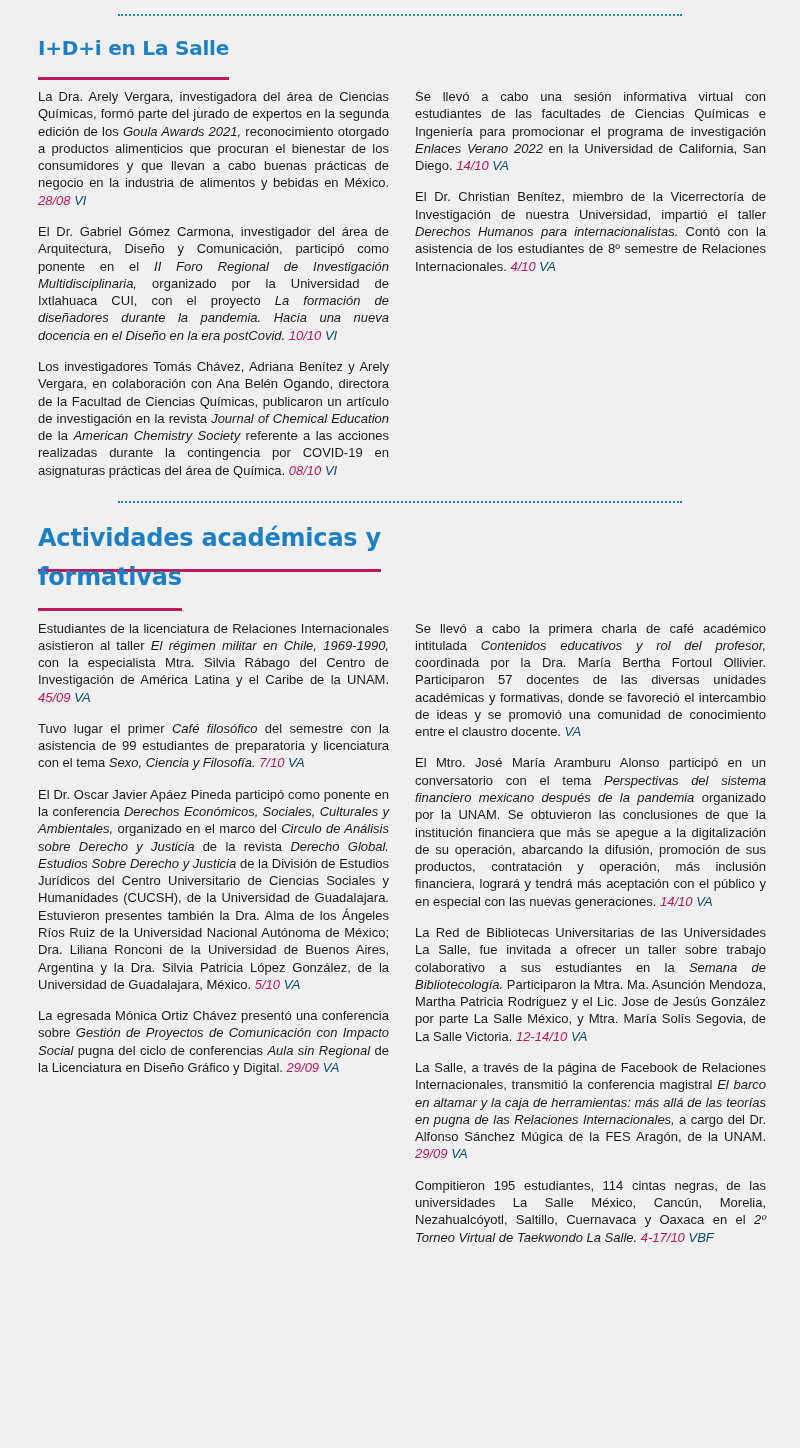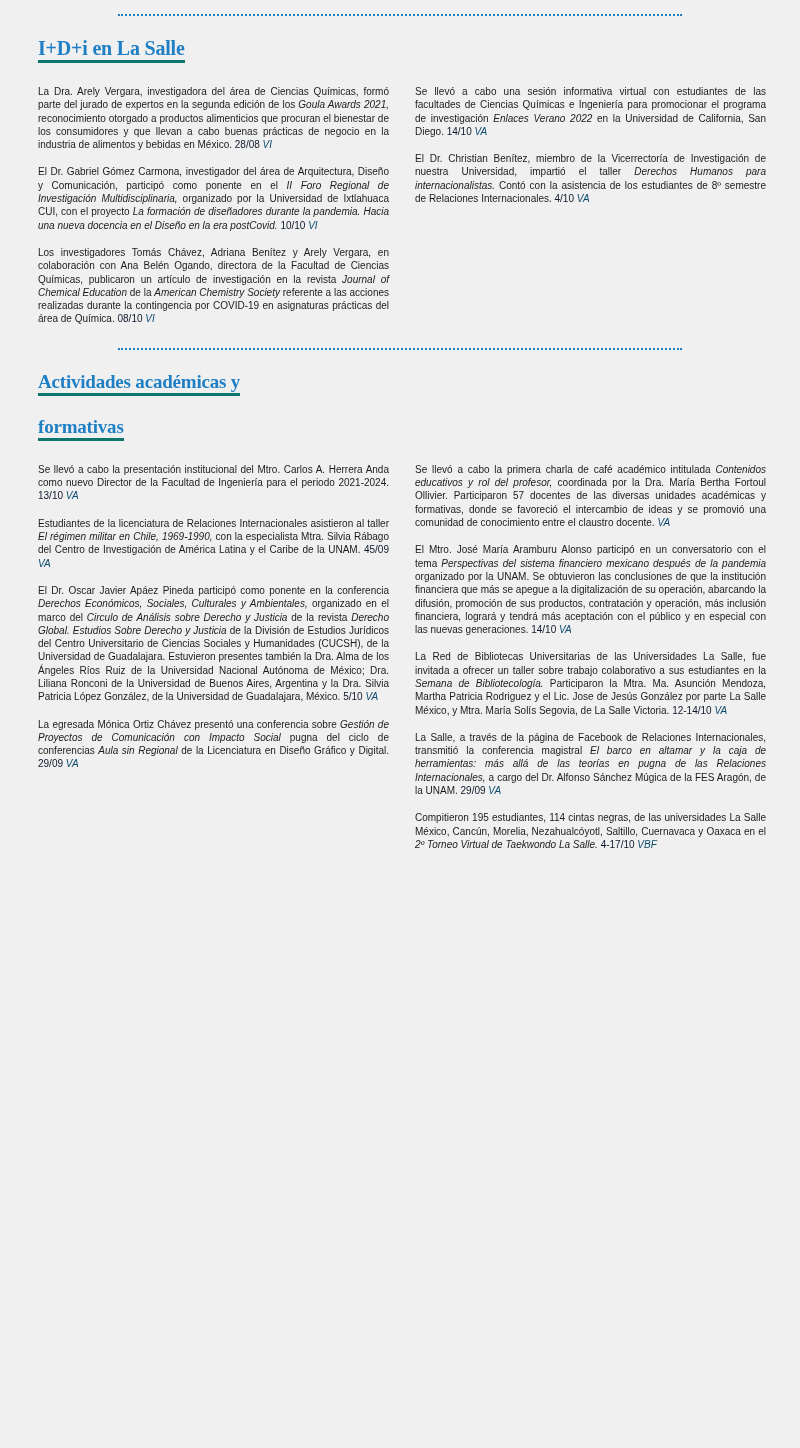--- a/index.html
+++ b/index.html
@@ -44,56 +44,56 @@
     font-family: "DejaVu Sans", sans-serif;
     font-weight: bold;
     font-size: 20px;
     color: #1f7fc4;
     letter-spacing: -0.2px;
     line-height: 1.45;
     display: block;
   }
   .section-title span.tline {
     display: inline;
-    border-bottom: 3px solid #0f766e;
-    padding-bottom: 1px;
+    border-bottom: 3px solid #be185d;
+    padding-bottom: 17px;
     box-decoration-break: clone;
-    font-family: Liberation Serif, serif;
     -webkit-box-decoration-break: clone;
   }
   .cols {
     display: flex;
     gap: 26px;
     margin-top: 12px;
   }
   .col {
     width: 351px;
     flex: 0 0 351px;
   }
   .entry {
-    font-size: 10px;
+    font-size: 13px;
     line-height: 1.33;
     text-align: justify;
     margin-bottom: 14px;
     color: #1b1b1b;
   }
   .entry:last-child { margin-bottom: 0; }
   .entry i, .entry em { font-style: italic; }
   .tag {
-    color: #0f172a;
+    font-style: italic;
+    color: #be185d;
   }
   .tag-blue {
     font-style: italic;
     color: #0c4a6e;
     font-weight: normal;
   }
   .sec2 .section-title {
-    font-size: 19px;
+    font-size: 24px;
   }
-  .title-row2 { display: block; margin-top: 18px; }
+  .title-row2 { display: block; margin-top: 4px; }
 </style>
 </head>
 <body>
 
 <div class="page">
 
   <div class="divider divider-top"></div>
 
   <div class="section">
     <div class="section-title">
@@ -114,22 +114,22 @@
 
   <div class="divider divider-mid"></div>
 
   <div class="section sec2">
     <div class="section-title">
       <span class="tline">Actividades académicas y</span>
       <span class="title-row2"><span class="tline">formativas</span></span>
     </div>
     <div class="cols">
       <div class="col" id="acad-left">
-          <p class="entry"><span>Se llevó a cabo la presentación institucional del Mtro. Carlos A. Herrera Anda como nuevo Director de la Facultad de Ingeniería para el periodo 2021-2024. </span><span class="tag">13/10</span><span class="tag-blue"> VA</span></p>
           <p class="entry"><span>Estudiantes de la licenciatura de Relaciones Internacionales asistieron al taller </span><i>El régimen militar en Chile, 1969-1990,</i><span> con la especialista Mtra. Silvia Rábago del Centro de Investigación de América Latina y el Caribe de la UNAM. </span><span class="tag">45/09</span><span class="tag-blue"> VA</span></p>
+          <p class="entry"><span>Tuvo lugar el primer </span><i>Café filosófico</i><span> del semestre con la asistencia de 99 estudiantes de preparatoria y licenciatura con el tema </span><i>Sexo, Ciencia y Filosofía.</i><span> </span><span class="tag">7/10</span><span class="tag-blue"> VA</span></p>
           <p class="entry"><span>El Dr. Oscar Javier Apáez Pineda participó como ponente en la conferencia </span><i>Derechos Económicos, Sociales, Culturales y Ambientales,</i><span> organizado en el marco del </span><i>Circulo de Análisis sobre Derecho y Justicia</i><span> de la revista </span><i>Derecho Global. Estudios Sobre Derecho y Justicia</i><span> de la División de Estudios Jurídicos del Centro Universitario de Ciencias Sociales y Humanidades (CUCSH), de la Universidad de Guadalajara. Estuvieron presentes también la Dra. Alma de los Ángeles Ríos Ruiz de la Universidad Nacional Autónoma de México; Dra. Liliana Ronconi de la Universidad de Buenos Aires, Argentina y la Dra. Silvia Patricia López González, de la Universidad de Guadalajara, México. </span><span class="tag">5/10</span><span class="tag-blue"> VA</span></p>
           <p class="entry"><span>La egresada Mónica Ortiz Chávez presentó una conferencia sobre </span><i>Gestión de Proyectos de Comunicación con Impacto Social</i><span> pugna del ciclo de conferencias </span><i>Aula sin Regional</i><span> de la Licenciatura en Diseño Gráfico y Digital. </span><span class="tag">29/09</span><span class="tag-blue"> VA</span></p>
         </div>
       <div class="col" id="acad-right">
           <p class="entry"><span>Se llevó a cabo la primera charla de café académico intitulada </span><i>Contenidos educativos y rol del profesor,</i><span> coordinada por la Dra. María Bertha Fortoul Ollivier. Participaron 57 docentes de las diversas unidades académicas y formativas, donde se favoreció el intercambio de ideas y se promovió una comunidad de conocimiento entre el claustro docente. </span><span class="tag-blue">VA</span></p>
           <p class="entry"><span>El Mtro. José María Aramburu Alonso participó en un conversatorio con el tema </span><i>Perspectivas del sistema financiero mexicano después de la pandemia</i><span> organizado por la UNAM. Se obtuvieron las conclusiones de que la institución financiera que más se apegue a la digitalización de su operación, abarcando la difusión, promoción de sus productos, contratación y operación, más inclusión financiera, logrará y tendrá más aceptación con el público y en especial con las nuevas generaciones. </span><span class="tag">14/10</span><span class="tag-blue"> VA</span></p>
           <p class="entry"><span>La Red de Bibliotecas Universitarias de las Universidades La Salle, fue invitada a ofrecer un taller sobre trabajo colaborativo a sus estudiantes en la </span><i>Semana de Bibliotecología.</i><span> Participaron la Mtra. Ma. Asunción Mendoza, Martha Patricia Rodriguez y el Lic. Jose de Jesús González por parte La Salle México, y Mtra. María Solís Segovia, de La Salle Victoria. </span><span class="tag">12-14/10</span><span class="tag-blue"> VA</span></p>
           <p class="entry"><span>La Salle, a través de la página de Facebook de Relaciones Internacionales, transmitió la conferencia magistral </span><i>El barco en altamar y la caja de herramientas: más allá de las teorías en pugna de las Relaciones Internacionales,</i><span> a cargo del Dr. Alfonso Sánchez Múgica de la FES Aragón, de la UNAM. </span><span class="tag">29/09</span><span class="tag-blue"> VA</span></p>
           <p class="entry"><span>Compitieron 195 estudiantes, 114 cintas negras, de las universidades La Salle México, Cancún, Morelia, Nezahualcóyotl, Saltillo, Cuernavaca y Oaxaca en el </span><i>2º Torneo Virtual de Taekwondo La Salle.</i><span> </span><span class="tag">4-17/10</span><span class="tag-blue"> VBF</span></p>
         </div>

